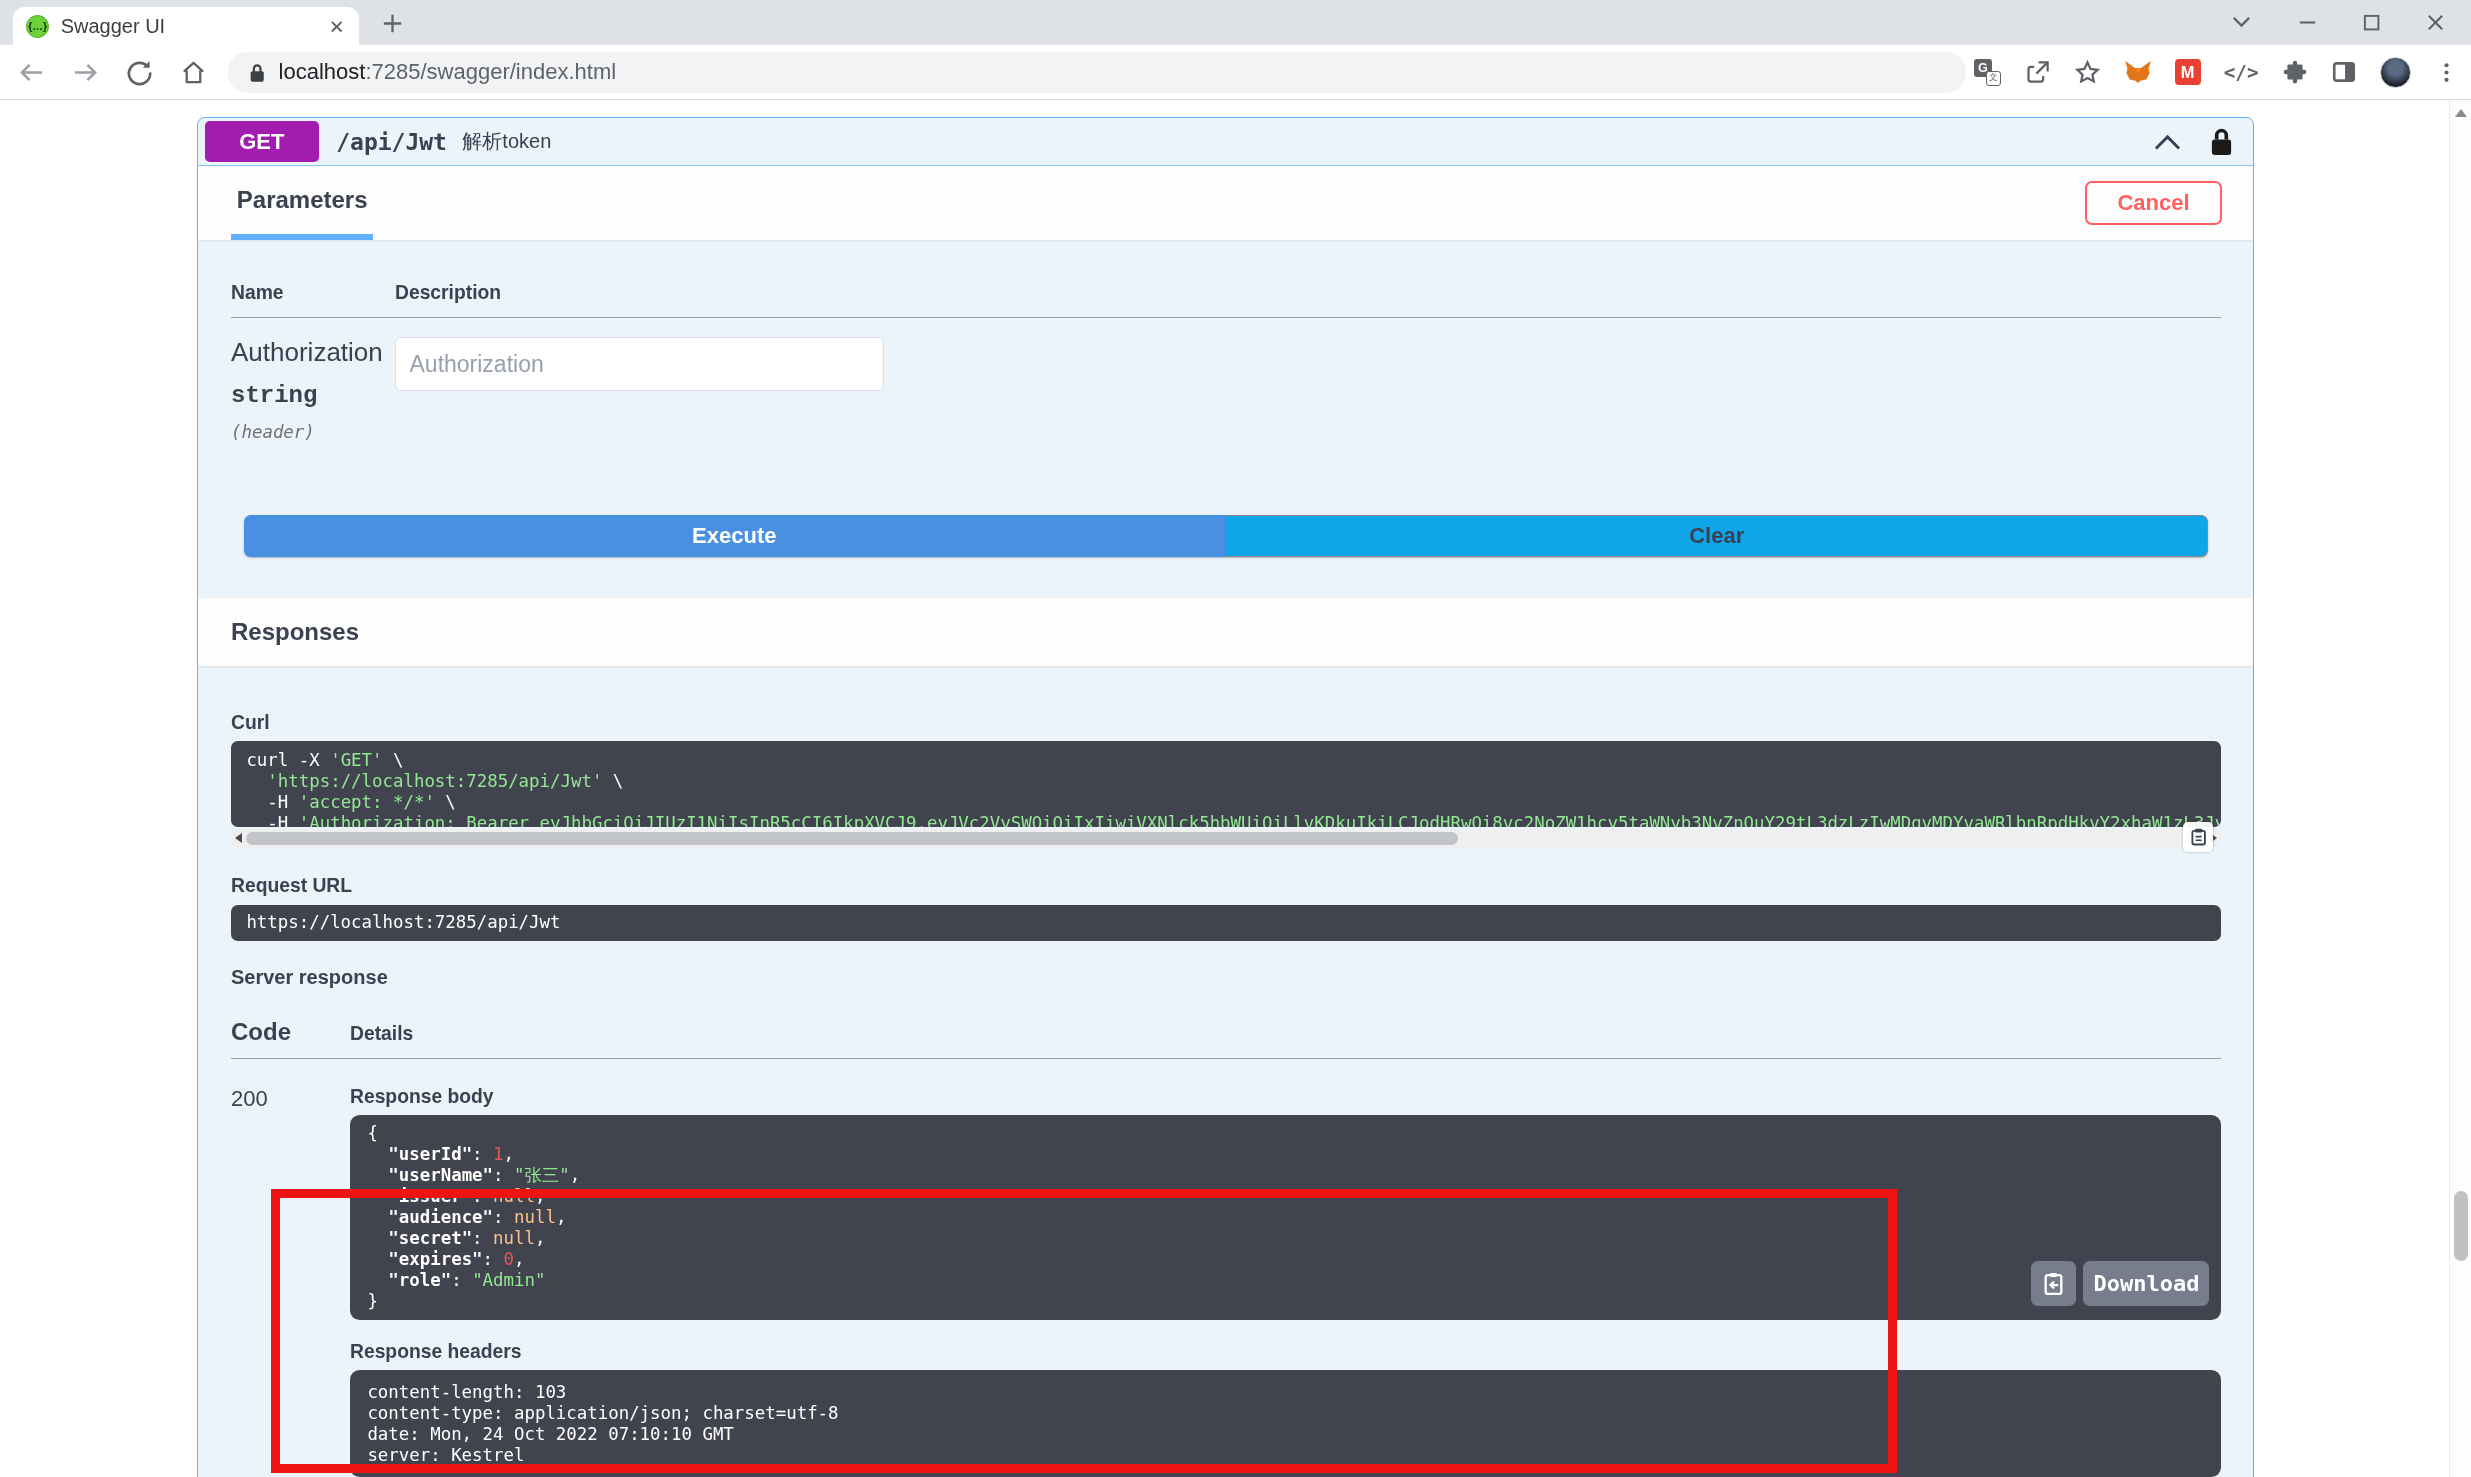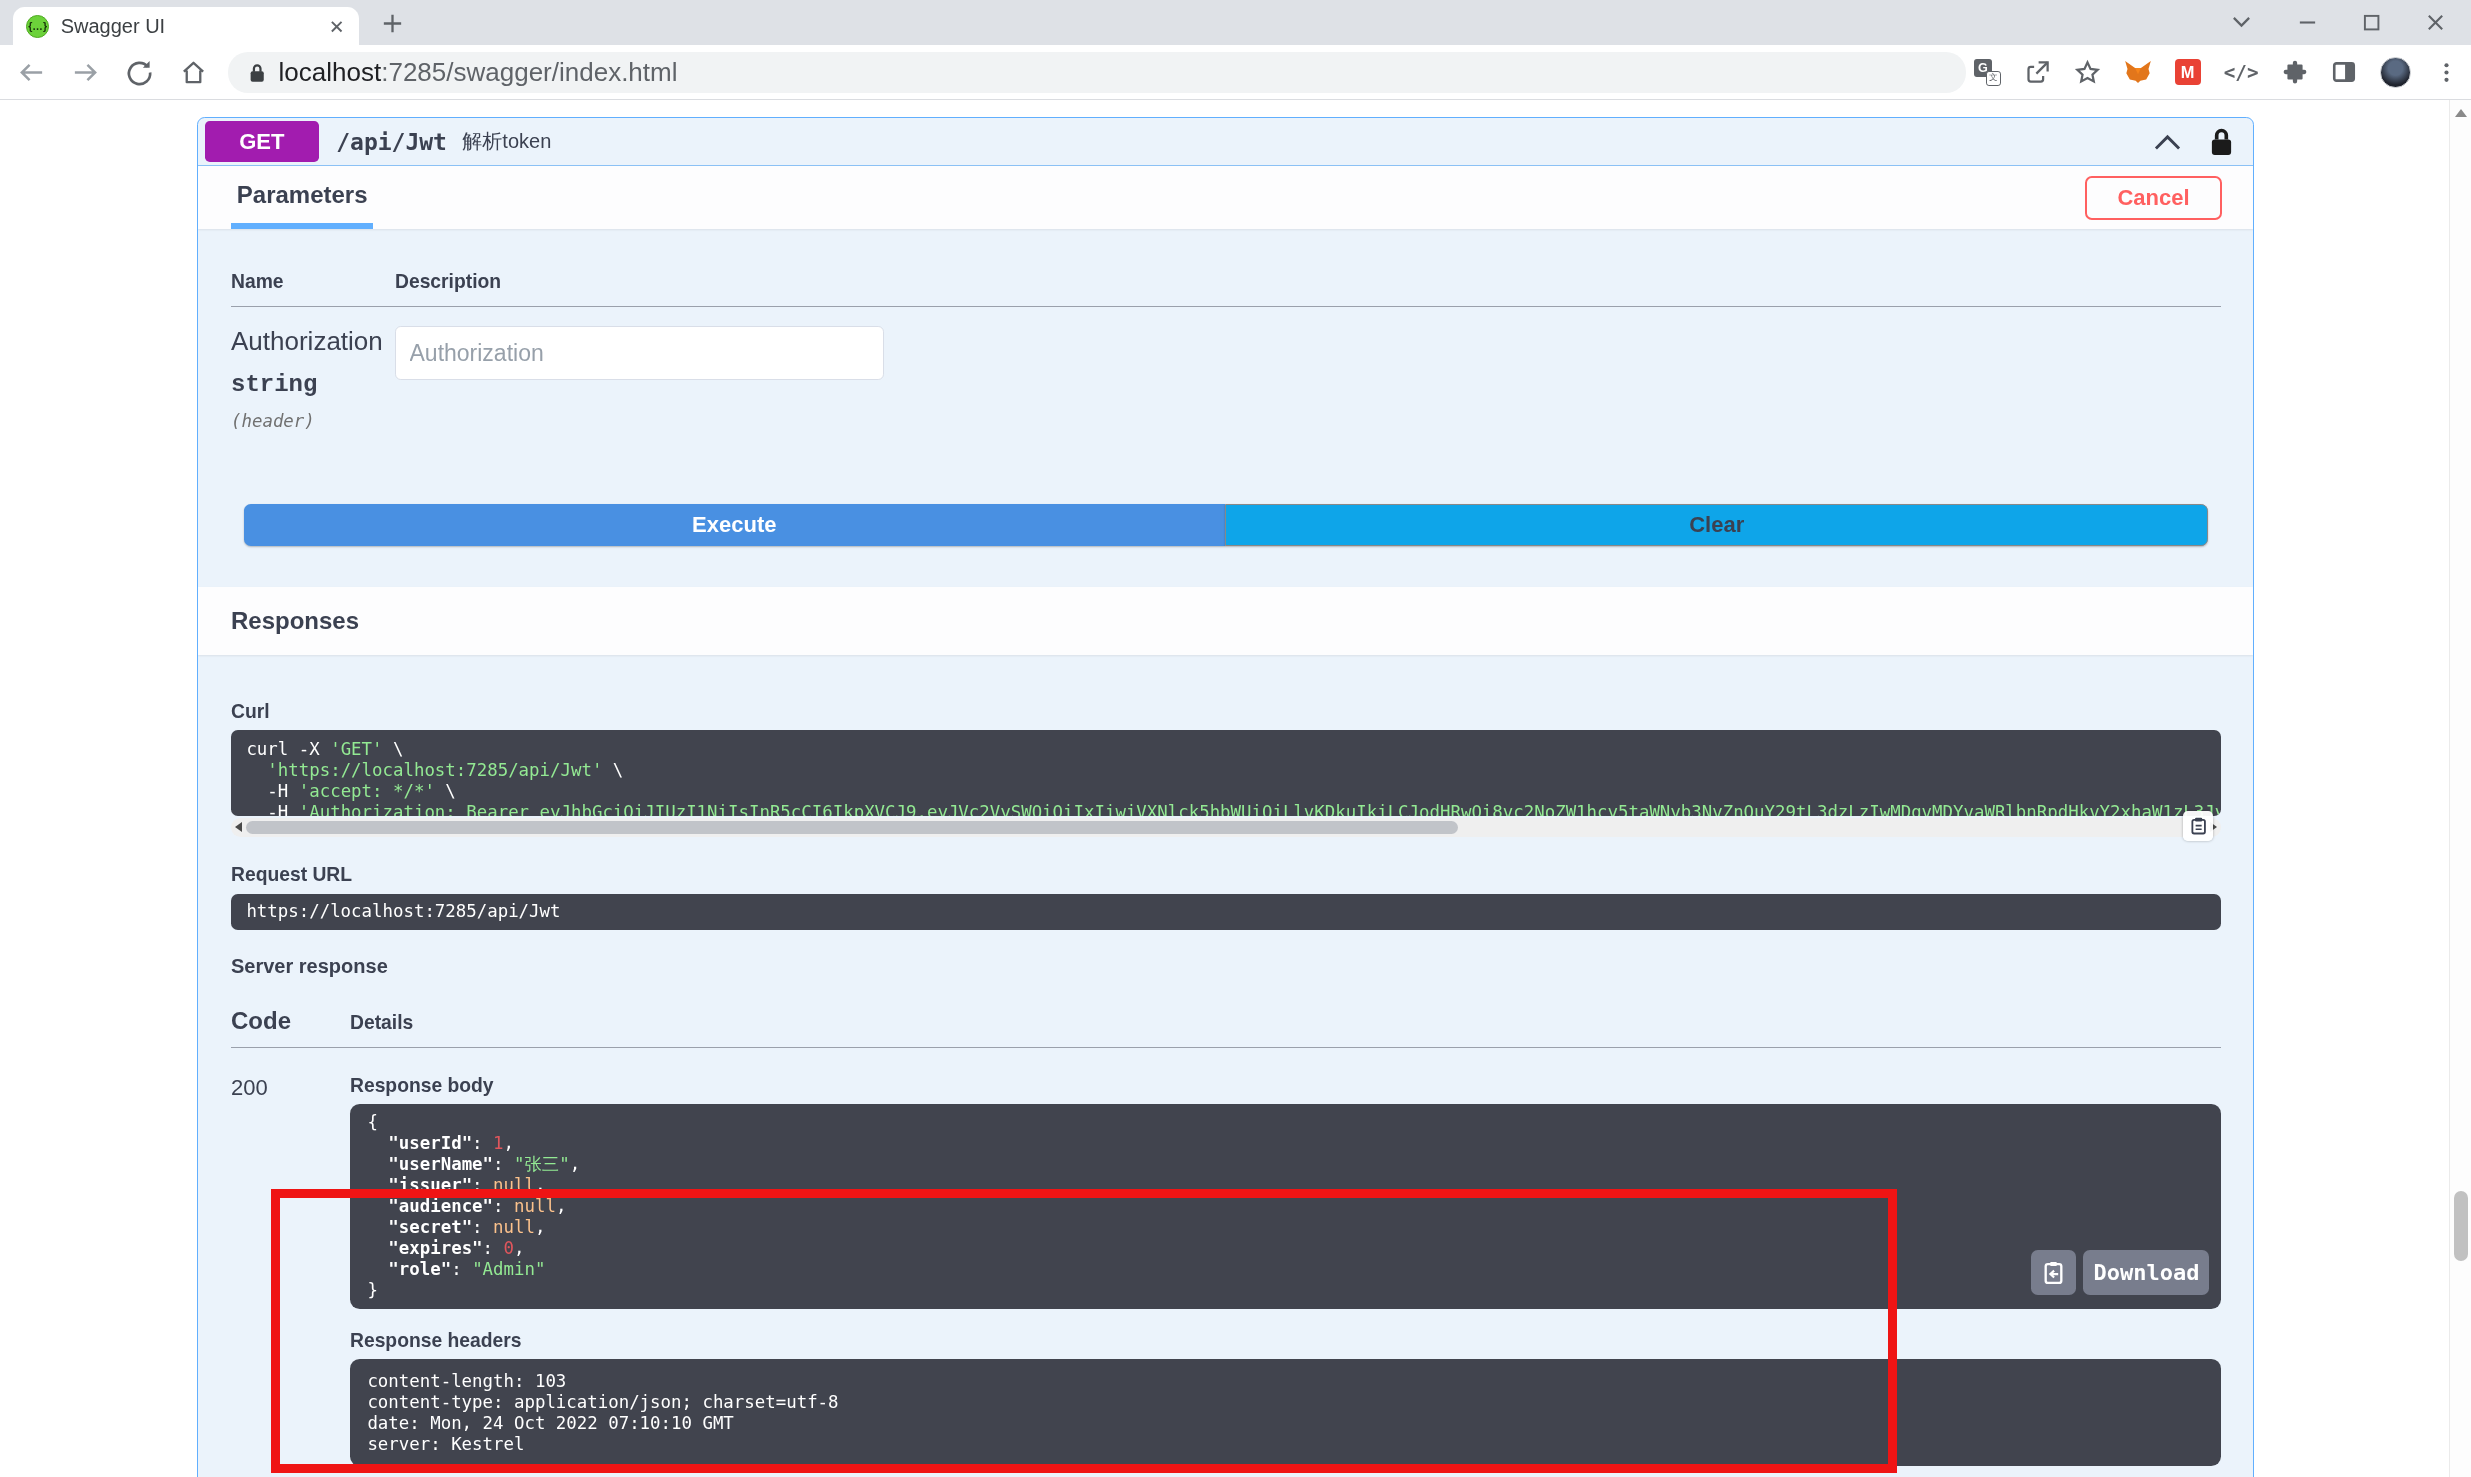--- a/index.html
+++ b/index.html
@@ -17,21 +17,21 @@
   .tab-title { font-size:20px; color:#3c4043; margin-left:11.6px; flex:1; white-space:nowrap; overflow:hidden; }
   .iconbtn { display:flex; align-items:center; justify-content:center; cursor:default; }
   .newtab { position:absolute; left:378px; top:8.7px; width:29px; height:29px; }
   .winctl { position:absolute; top:7.7px; width:35px; height:29px; display:flex; align-items:center; justify-content:center; }
 
   .toolbar { position:absolute; left:0; top:45px; width:2472px; height:55px; background:#fff;
              border-bottom:1px solid #dadce0; display:flex; align-items:center; padding:0 13.5px 0 17.4px; }
   .navbtns { display:flex; align-items:center; gap:25px; }
   .urlbar { margin-left:19.3px; width:1738px; height:41px; background:#f1f3f4; border-radius:20px;
             display:flex; align-items:center; padding:0 21px; }
-  .url-text { font-size:26px; margin-left:13.5px; white-space:nowrap; }
+  .url-text { font-size:22px; margin-left:13.5px; white-space:nowrap; }
   .url-host { color:#202124; }
   .url-rest { color:#5f6368; }
   .rticons { margin-left:auto; display:flex; align-items:center; gap:23px; }
   .gmail { width:26px; height:26px; background:#e94235; border-radius:3.9px; color:#fff; font-weight:bold;
            font-size:16.4px; display:flex; align-items:center; justify-content:center; }
   .codeglyph { font-family:"DejaVu Sans Mono", monospace; font-size:19.3px; font-weight:bold; color:#5f6368; }
   .avatar { width:31px; height:31px; border-radius:50%;
             background:radial-gradient(circle at 50% 35%, #5a6a82 0 30%, #20242e 70%); border:1px solid #c4c7cc; }
   .translate { position:relative; width:27px; height:27px; }
   .translate .g { position:absolute; left:0; top:0; width:18.3px; height:18.3px; background:#5f6368; color:#fff;
@@ -53,21 +53,21 @@
   .op-header { height:48px; display:flex; align-items:center; padding:0 19.3px 0 6.8px;
                border-bottom:1px solid #8cc2f6; }
   .method-badge { width:114px; height:41px; background:#a21caf; border-radius:4.8px; color:#fff;
                   font-weight:bold; font-size:22px; display:flex; align-items:center; justify-content:center; }
   .op-path { font-family:"DejaVu Sans Mono", monospace; font-size:23px; color:#3b4151; margin-left:17.4px; font-weight:bold; }
   .op-desc { font-size:20px; color:#3b4151; margin-left:15.4px; }
   .op-hdr-icons { margin-left:auto; display:flex; align-items:center; gap:27px; }
 
   .sec-header { background:#fdfdfe; display:flex; align-items:center; padding:0 33px;
                 box-shadow:0 1px 1.9px rgba(0,0,0,.08); }
-  .params-header { height:63px; justify-content:space-between; padding-right:31px; }
+  .params-header { height:74px; justify-content:space-between; padding-right:31px; }
   .tab-param { height:100%; display:flex; align-items:center; border-bottom:6.8px solid #61affe; padding:0 5.8px;
                font-size:24px; font-weight:bold; color:#3b4151; }
   .btn-cancel { width:137px; height:44px; border:2.9px solid #ff6060; border-radius:6.8px; background:transparent;
                 color:#ff6060; font-weight:bold; font-size:22px; font-family:inherit; }
 
   .params-body { padding:0 32px 0 33px; }
   .cols-head { margin-top:42px; display:flex; padding-bottom:12.6px; border-bottom:1.9px solid #9aa0ab; }
   .cols-head .c1 { width:164px; font-size:19.3px; font-weight:bold; color:#3b4151; }
   .cols-head .c2 { font-size:19.3px; font-weight:bold; color:#3b4151; }
   .param-row { display:flex; margin-top:19.3px; }

